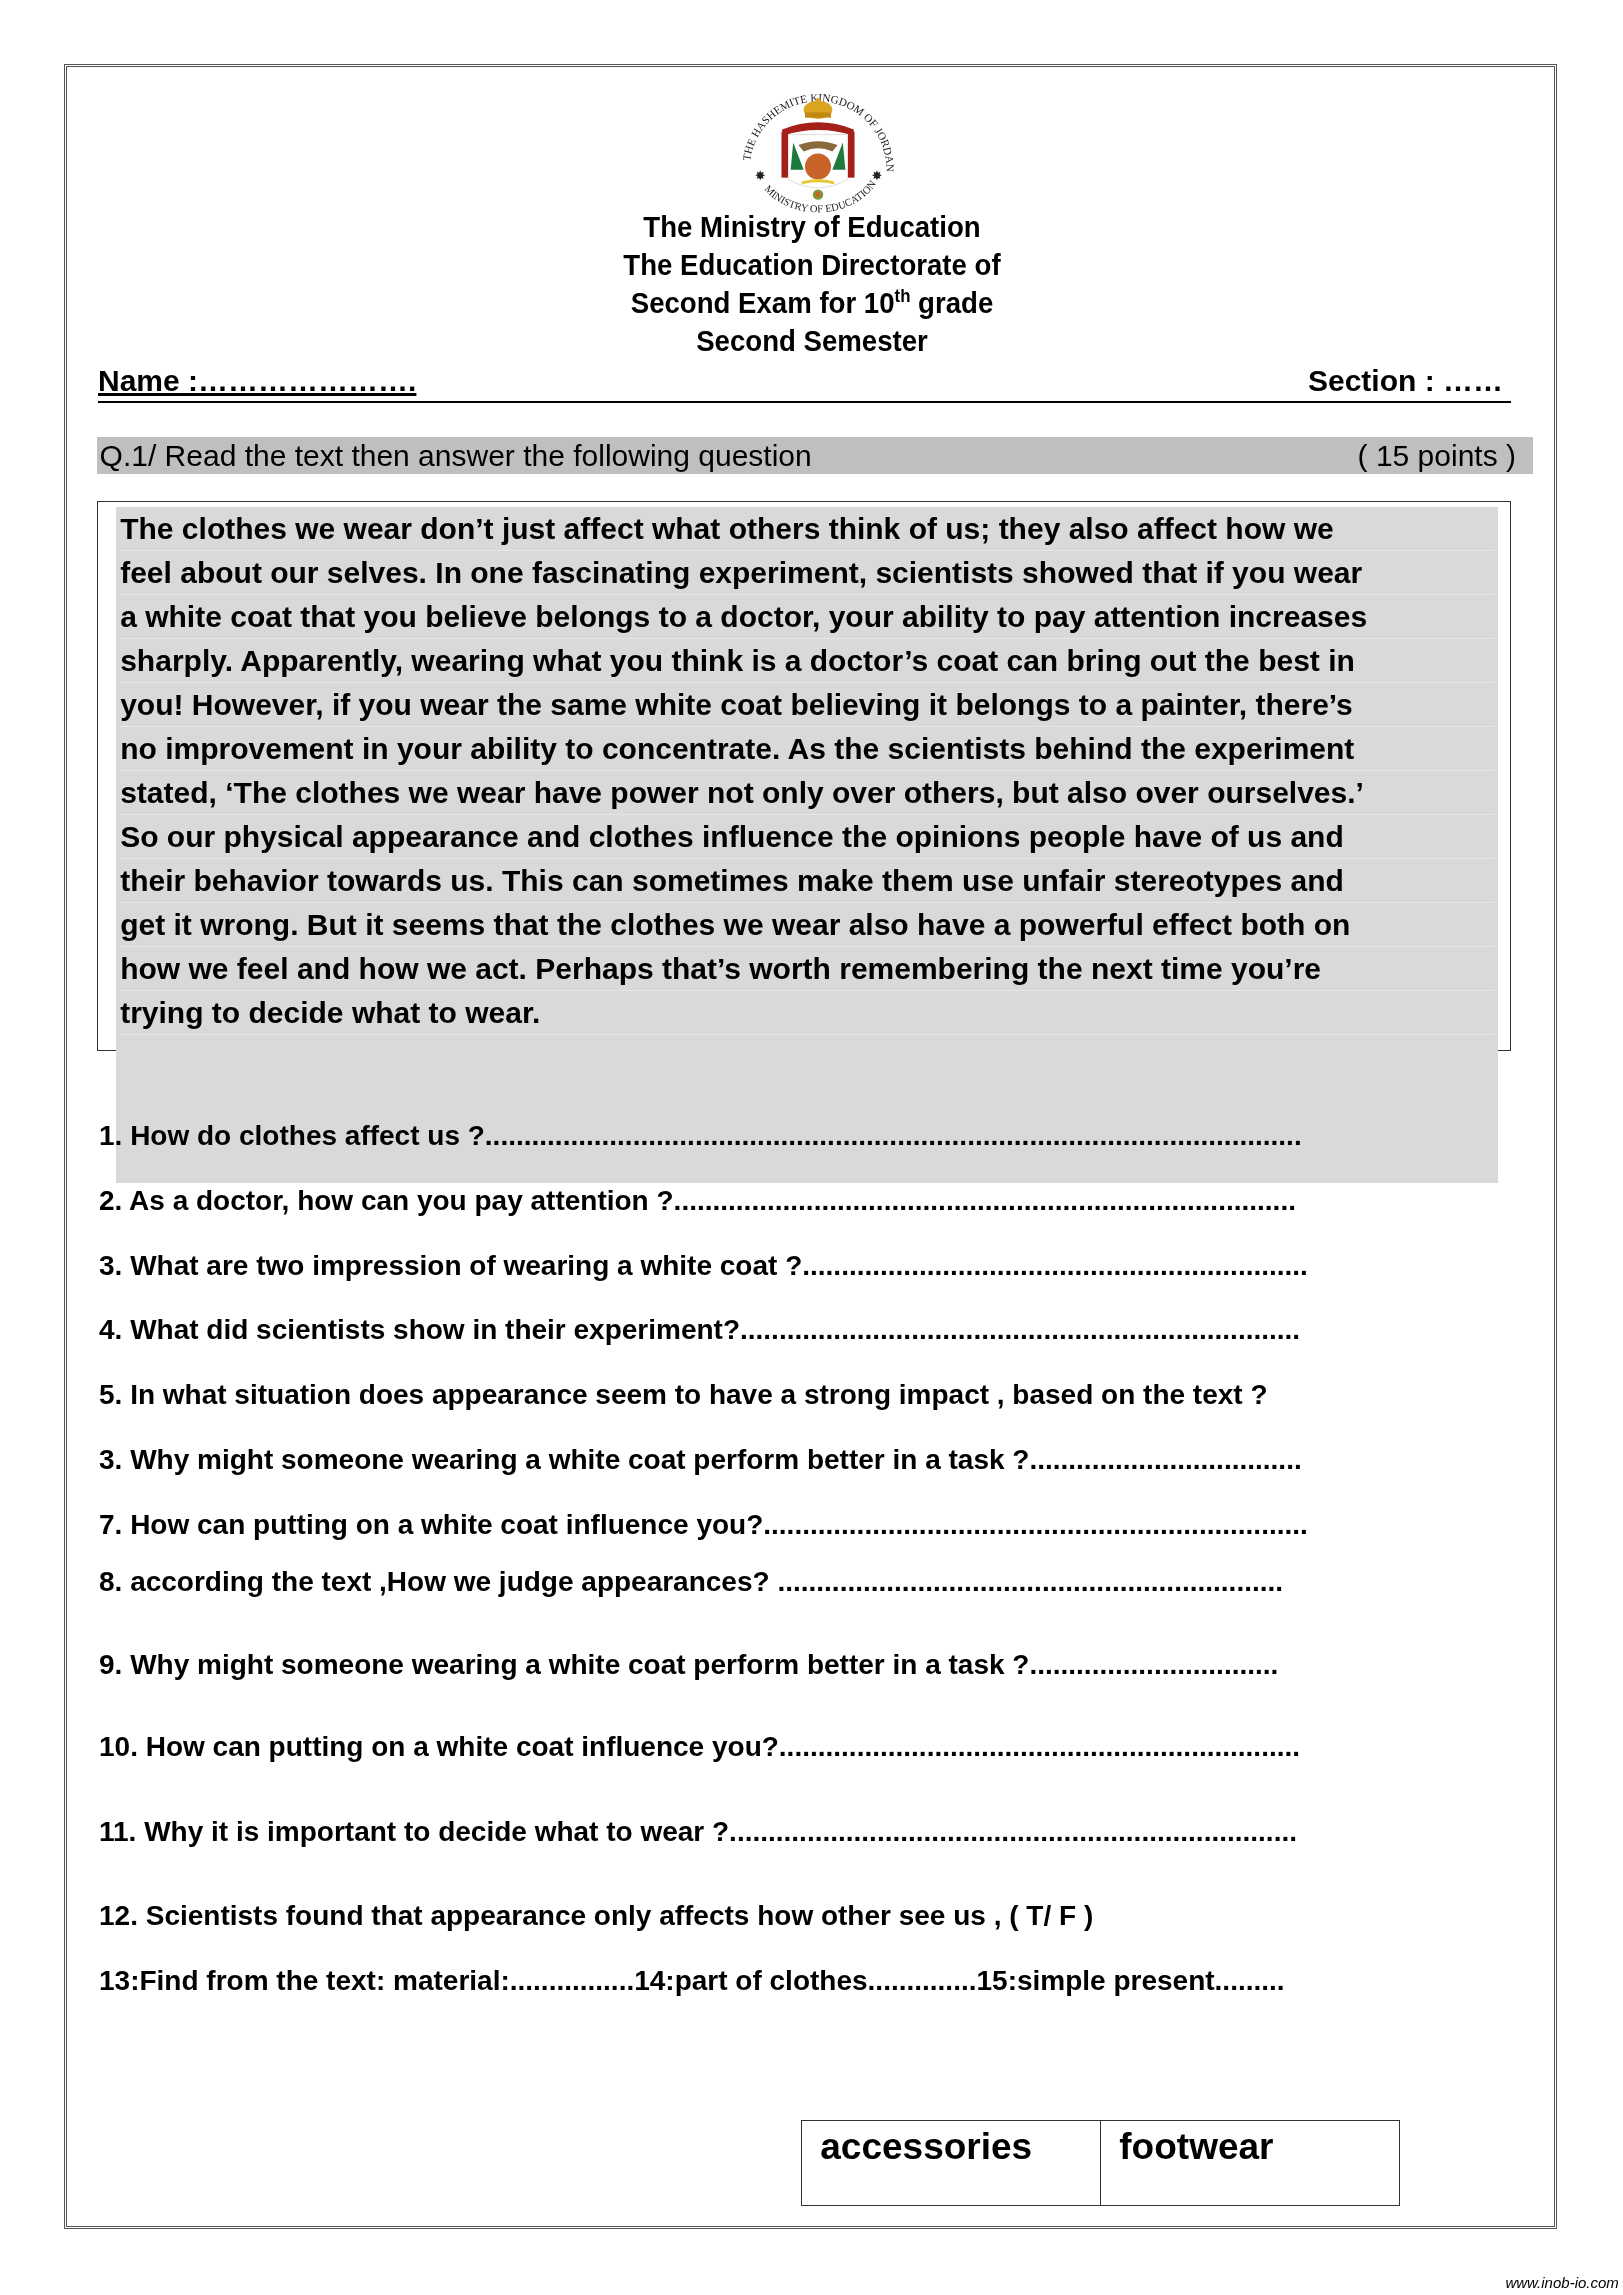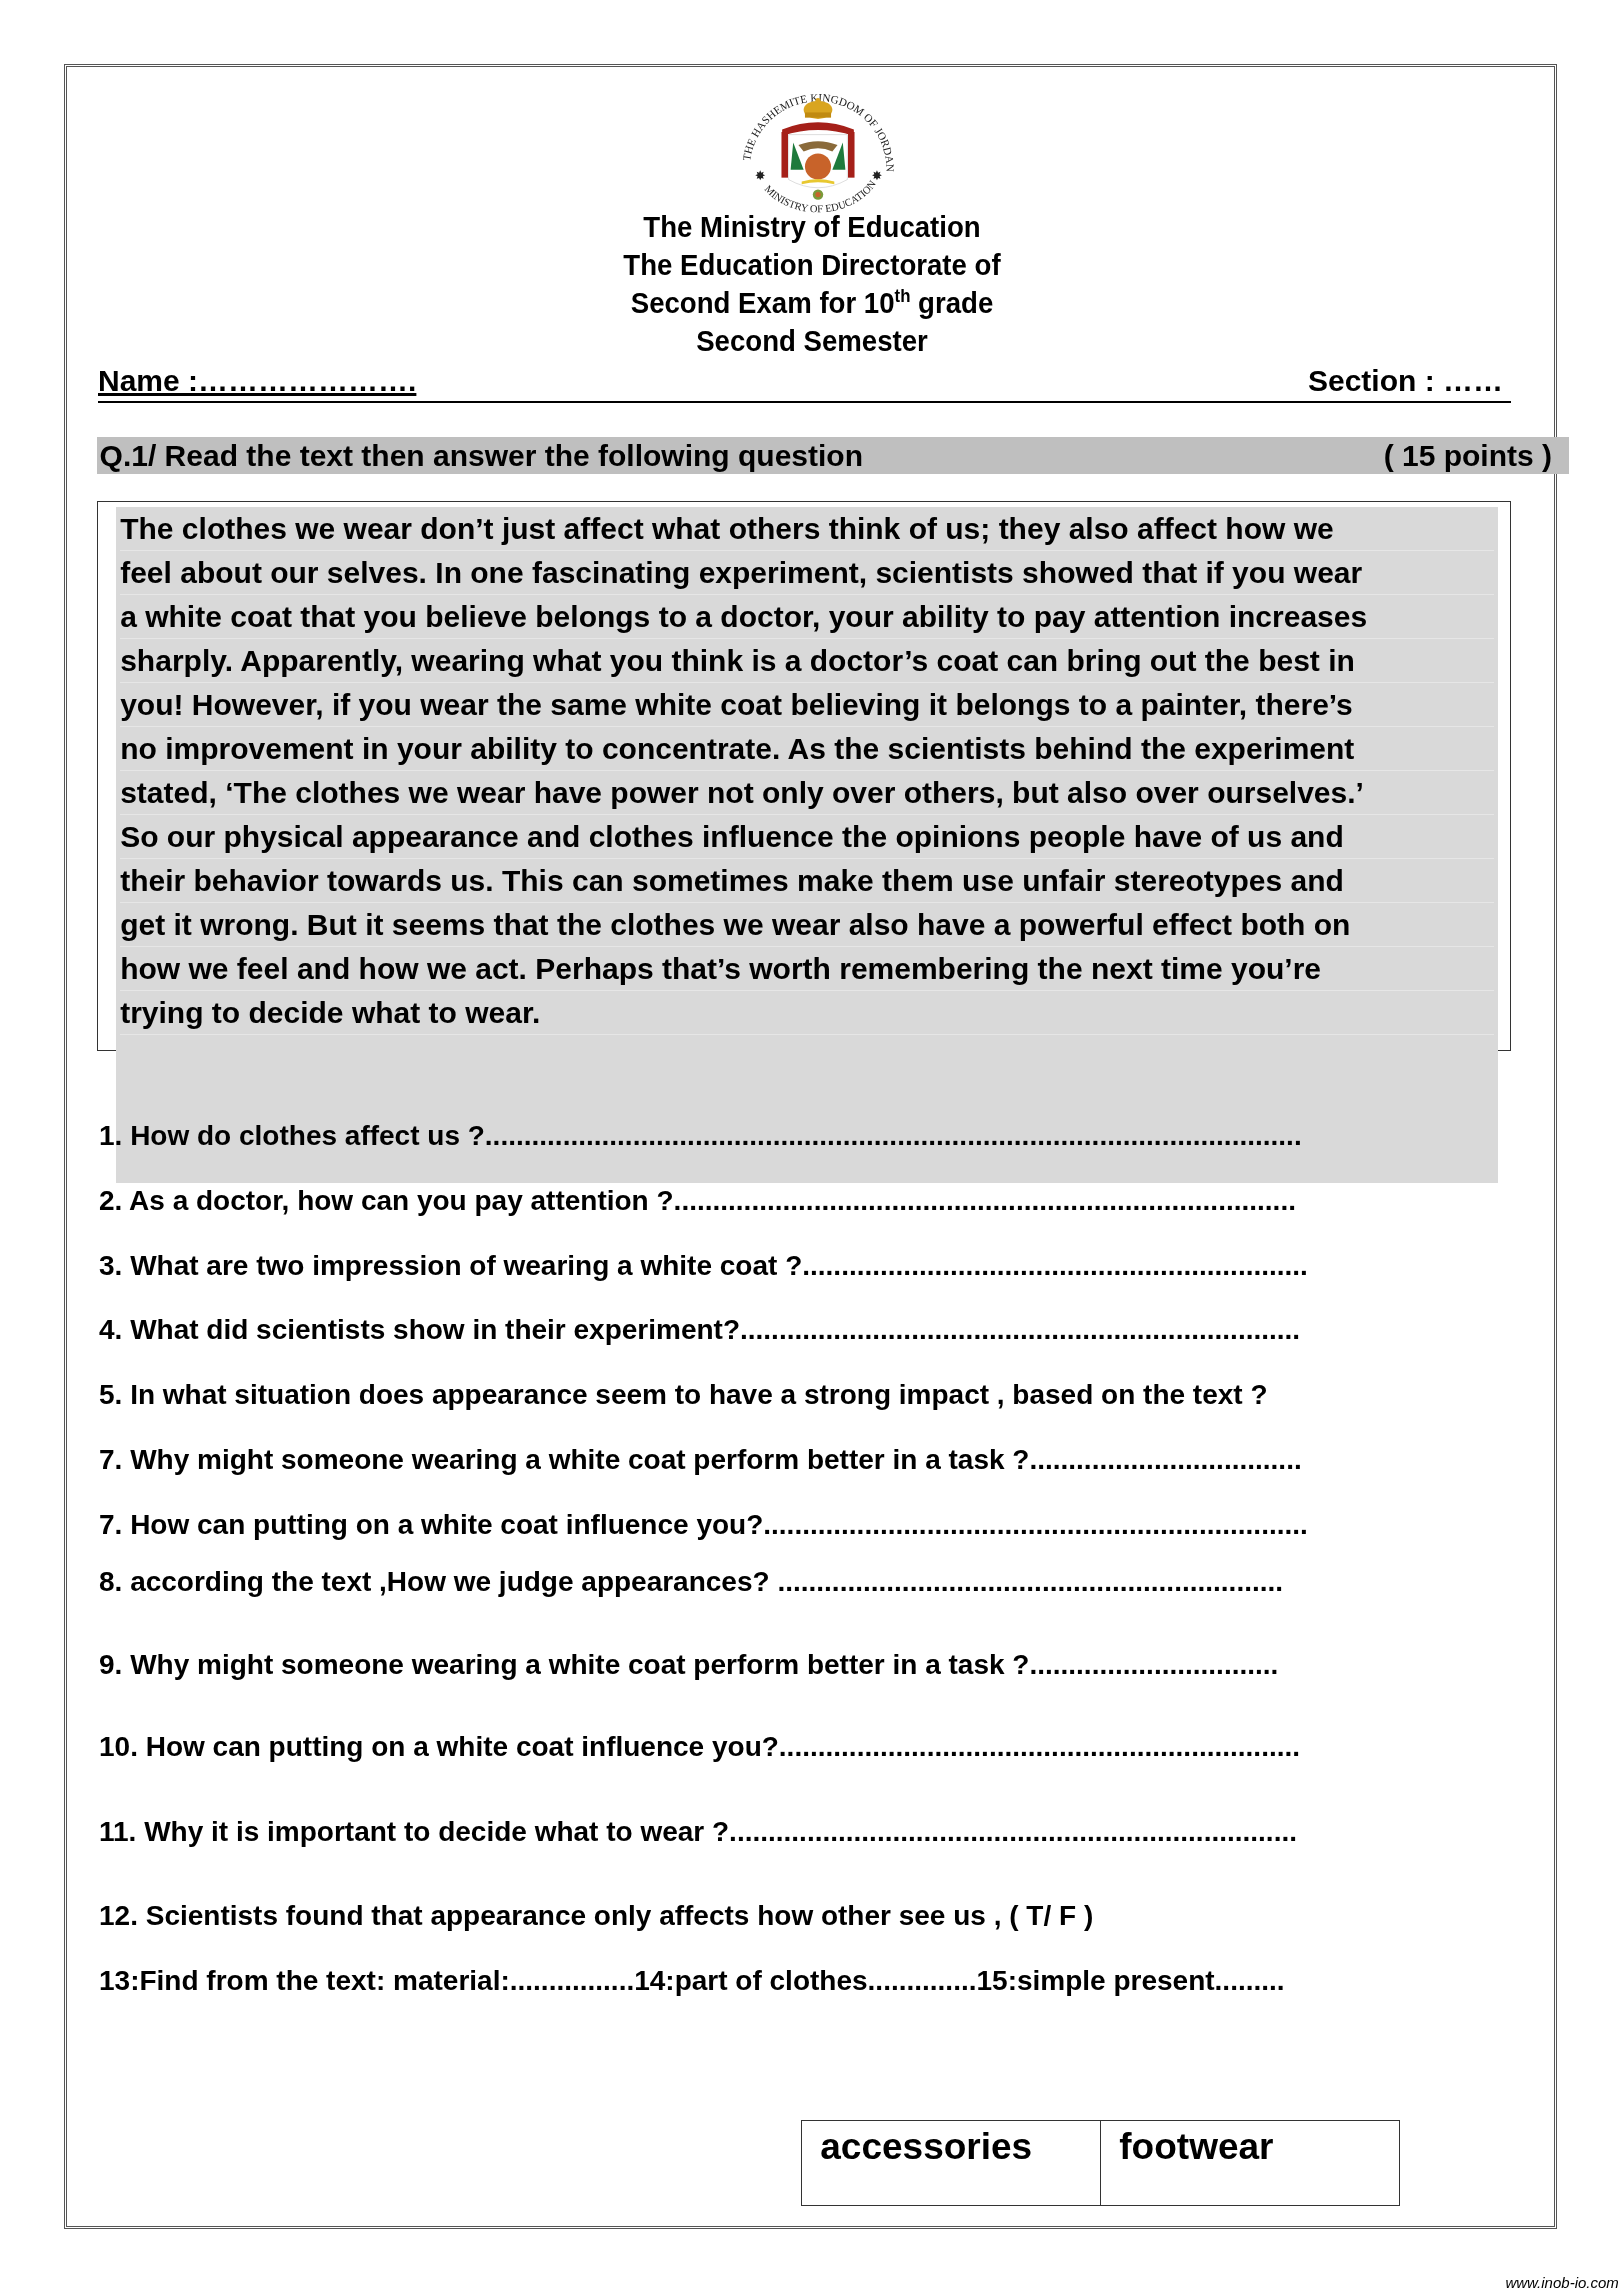--- a/index.html
+++ b/index.html
@@ -9,21 +9,21 @@
       border: 2px double #555; box-sizing: border-box; border-width: 3.3px; }
     .logo { position: absolute; left: 720px; top: 72px; width: 196px; height: 150px; }
     .header { position: absolute; left: 0; top: 208px; width: 1624px; text-align: center;
       font-weight: bold; font-size: 30px; line-height: 38px; transform: scaleX(0.92); }
     .header sup { font-size: 18.3px; line-height: 0; vertical-align: super; }
     .name-row { position: absolute; left: 98px; top: 360px; width: 1413px; height: 41px;
       border-bottom: 2.6px solid #000; font-weight: bold; font-size: 30px; line-height: 41px; }
     .name-row .name { position: absolute; left: 0; top: 0; text-decoration: underline; }
     .name-row .section { position: absolute; right: 8px; top: 0; }
     .q-bar { position: absolute; left: 97px; top: 437px; width: 1436px; height: 37px;
-      background: #bfbfbf; font-weight: bold; font-size: 30px; line-height: 37px; padding-left: 36px; }
+      background: #bfbfbf; font-weight: normal; font-size: 30px; line-height: 37px; }
     .q-bar .q-title { position: absolute; left: 2.6px; top: 0; }
     .q-bar .q-points { position: absolute; right: 17px; top: 0; }
     .passage-box { position: absolute; left: 97px; top: 501px; width: 1414px; height: 550px;
       border: 1.3px solid #333; box-sizing: border-box; }
     .passage { position: absolute; left: 18.3px; top: 5.2px; width: 1382px; height: 676px;
       background: #d9d9d9; font-weight: bold; font-size: 30px; line-height: 43px;
       padding: 0 3.9px; box-sizing: border-box; }
     .passage .line { white-space: nowrap; display: block; height: 43px; border-bottom: 0.7px solid #e6e6e6; }
     .questions { position: absolute; left: 99px; top: 0; width: 1426px; }
     .question { position: absolute; left: 0; white-space: nowrap; font-weight: bold;
@@ -111,21 +111,21 @@
     <span class="line">trying to decide what to wear.</span>
   </div>
 </div>
 
 <div class="questions">
   <div class="question" style="top:1116px">1. How do clothes affect us ?.........................................................................................................</div>
   <div class="question" style="top:1181px">2. As a doctor, how can you pay attention ?................................................................................</div>
   <div class="question" style="top:1246px">3. What are two impression  of wearing a white coat ?.................................................................</div>
   <div class="question" style="top:1310px">4. What did scientists show in their experiment?........................................................................</div>
   <div class="question" style="top:1375px">5. In what situation does appearance seem to have a strong impact , based on the text ?</div>
-  <div class="question" style="top:1440px">7. Why might someone wearing a white coat perform  better in a task ?...................................</div>
+  <div class="question" style="top:1440px">3. Why might someone wearing a white coat perform  better in a task ?...................................</div>
   <div class="question" style="top:1505px">7. How can putting on a white coat influence you?......................................................................</div>
   <div class="question" style="top:1562px">8. according the text ,How we judge appearances? .................................................................</div>
   <div class="question" style="top:1645px">9. Why might someone wearing a white coat perform  better in a task ?................................</div>
   <div class="question" style="top:1727px">10. How can putting on a white coat influence you?...................................................................</div>
   <div class="question" style="top:1812px">11. Why it is important to decide what  to wear ?.........................................................................</div>
   <div class="question" style="top:1896px">12. Scientists found that appearance only affects how other see us , ( T/ F )</div>
   <div class="question" style="top:1961px">13:Find from the text: material:................14:part of clothes..............15:simple present.........</div>
 </div>
 
 <table class="words-table">

